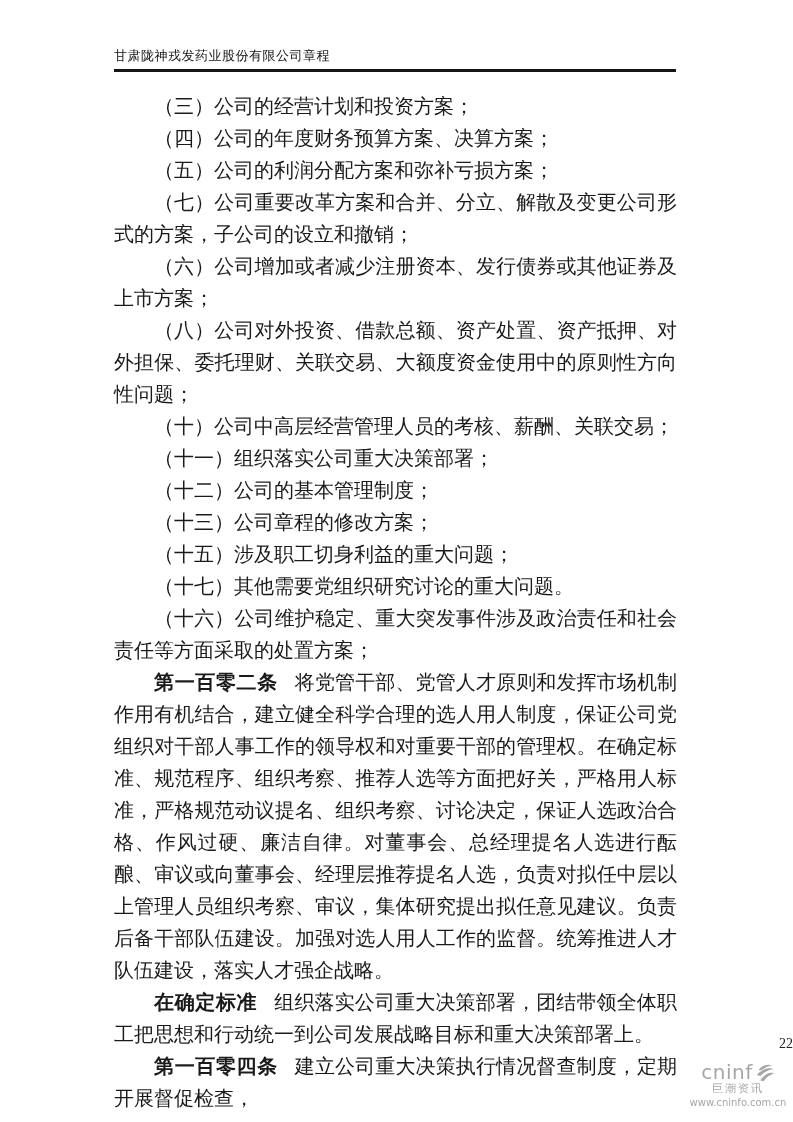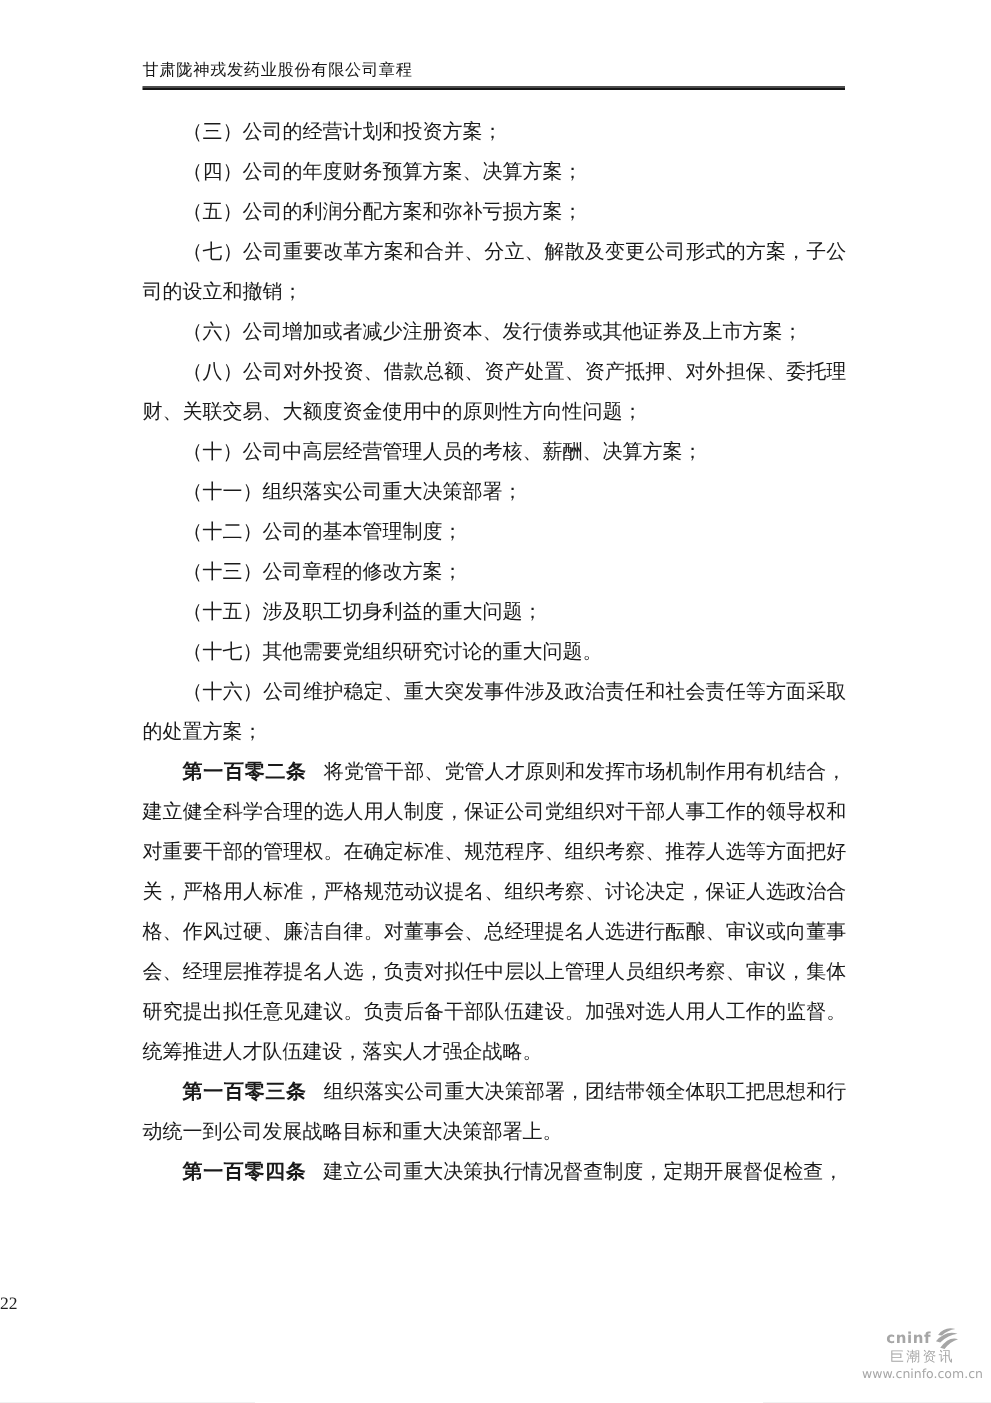--- a/index.html
+++ b/index.html
@@ -29,62 +29,62 @@
   .header-rule {
     height: 2px;
     border-top: 1px solid #151515;
     border-bottom: 2px solid #151515;
   }
   .doc-body {
     position: absolute;
     left: 114px;
     right: 116px;
     top: 90px;
-    font-size: 16px;
+    font-size: 20px;
     line-height: 32px;
     text-align: justify;
   }
   .para {
     margin: 0;
     text-indent: 2em;
   }
   .term {
     font-weight: bold;
-    font-family: Liberation Mono, monospace;
+    font-family: Liberation Serif, serif;
     margin-right: 0.85em;
     letter-spacing: 0.5px;
   }
   .footer {
     position: absolute;
     top: 1036px;
     left: 0;
     width: 100%;
-    text-align: left;
+    text-align: right;
     font-size: 14px;
     color: #222222;
   }
   .watermark {
     position: absolute;
     top: 1061px;
     right: 4px;
     width: 102px;
     color: #a6a6a6;
     font-family: "DejaVu Sans", "Liberation Sans", sans-serif;
     text-align: center;
     line-height: 1.1;
   }
   .wm-row {
     display: flex;
     align-items: center;
     justify-content: center;
     gap: 1px;
   }
   .wm-brand {
-    font-weight: bold;
-    font-size: 12px;
+    font-weight: normal;
+    font-size: 20px;
     letter-spacing: 0.5px;
   }
   .wm-logo svg { width: 21px; height: 19px; display: block; }
   .wm-cn {
     font-size: 11px;
     letter-spacing: 2px;
     margin-top: 0px;
   }
   .wm-url {
     font-size: 10px;
@@ -102,30 +102,30 @@
     <div class="header-rule"></div>
   </div>
 
   <div class="doc-body">
     <p class="para">（三）公司的经营计划和投资方案；</p>
     <p class="para">（四）公司的年度财务预算方案、决算方案；</p>
     <p class="para">（五）公司的利润分配方案和弥补亏损方案；</p>
     <p class="para">（七）公司重要改革方案和合并、分立、解散及变更公司形式的方案，子公司的设立和撤销；</p>
     <p class="para">（六）公司增加或者减少注册资本、发行债券或其他证券及上市方案；</p>
     <p class="para">（八）公司对外投资、借款总额、资产处置、资产抵押、对外担保、委托理财、关联交易、大额度资金使用中的原则性方向性问题；</p>
-    <p class="para">（十）公司中高层经营管理人员的考核、薪酬、决算方案；</p>
+    <p class="para">（十）公司中高层经营管理人员的考核、薪酬、关联交易；</p>
     <p class="para">（十一）组织落实公司重大决策部署；</p>
     <p class="para">（十二）公司的基本管理制度；</p>
     <p class="para">（十三）公司章程的修改方案；</p>
     <p class="para">（十五）涉及职工切身利益的重大问题；</p>
     <p class="para">（十七）其他需要党组织研究讨论的重大问题。</p>
     <p class="para">（十六）公司维护稳定、重大突发事件涉及政治责任和社会责任等方面采取的处置方案；</p>
 
     <p class="para article"><span class="term">第一百零二条</span><span>将党管干部、党管人才原则和发挥市场机制作用有机结合，建立健全科学合理的选人用人制度，保证公司党组织对干部人事工作的领导权和对重要干部的管理权。在确定标准、规范程序、组织考察、推荐人选等方面把好关，严格用人标准，严格规范动议提名、组织考察、讨论决定，保证人选政治合格、作风过硬、廉洁自律。对董事会、总经理提名人选进行酝酿、审议或向董事会、经理层推荐提名人选，负责对拟任中层以上管理人员组织考察、审议，集体研究提出拟任意见建议。负责后备干部队伍建设。加强对选人用人工作的监督。统筹推进人才队伍建设，落实人才强企战略。</span></p>
-    <p class="para article"><span class="term">第一百零三条</span><span>组织落实公司重大决策部署，团结带领全体职工把思想和行动统一到公司发展战略目标和重大决策部署上。</span></p>
+    <p class="para article"><span class="term">在确定标准</span><span>组织落实公司重大决策部署，团结带领全体职工把思想和行动统一到公司发展战略目标和重大决策部署上。</span></p>
     <p class="para article"><span class="term">第一百零四条</span><span>建立公司重大决策执行情况督查制度，定期开展督促检查，</span></p>
   </div>
 
   <div class="footer">
     <span>22</span>
   </div>
 
   <div class="watermark">
     <div class="wm-row">
       <span class="wm-brand">cninf</span>

